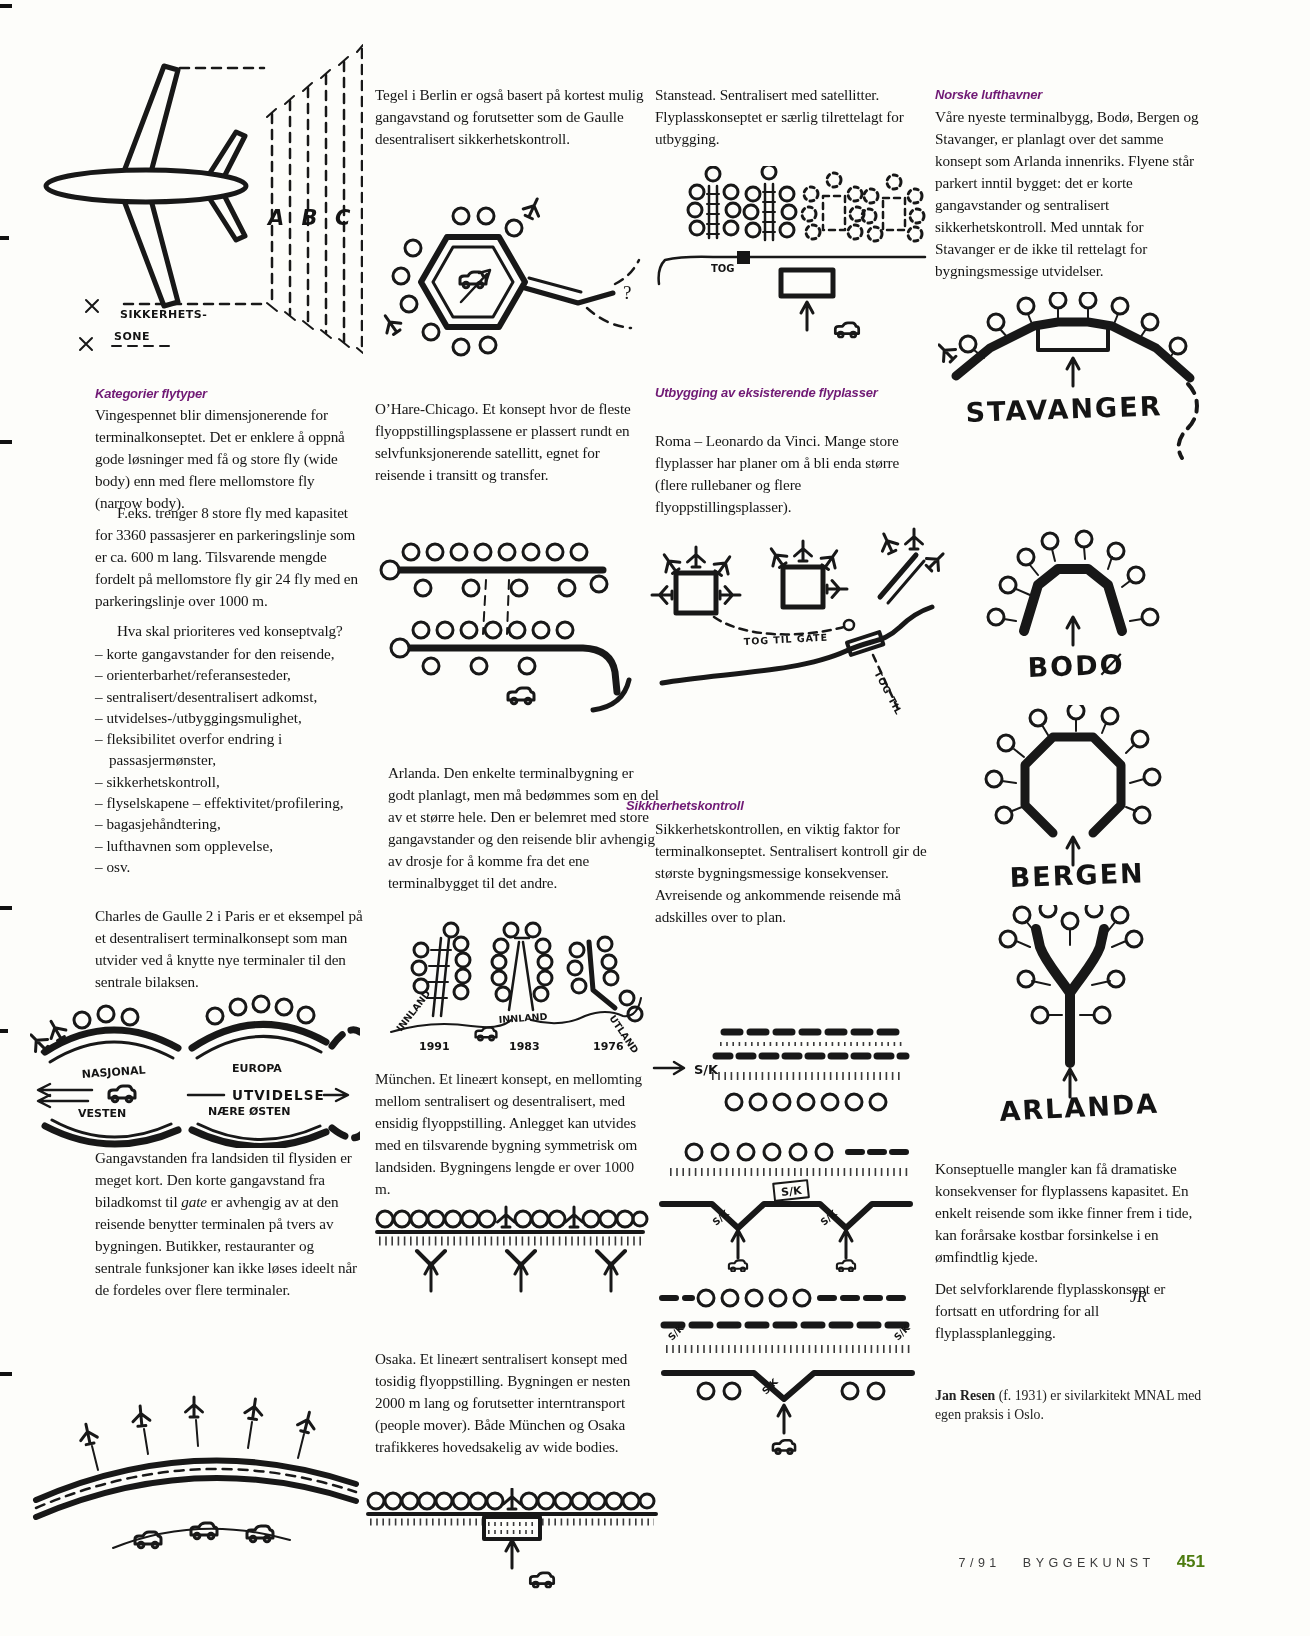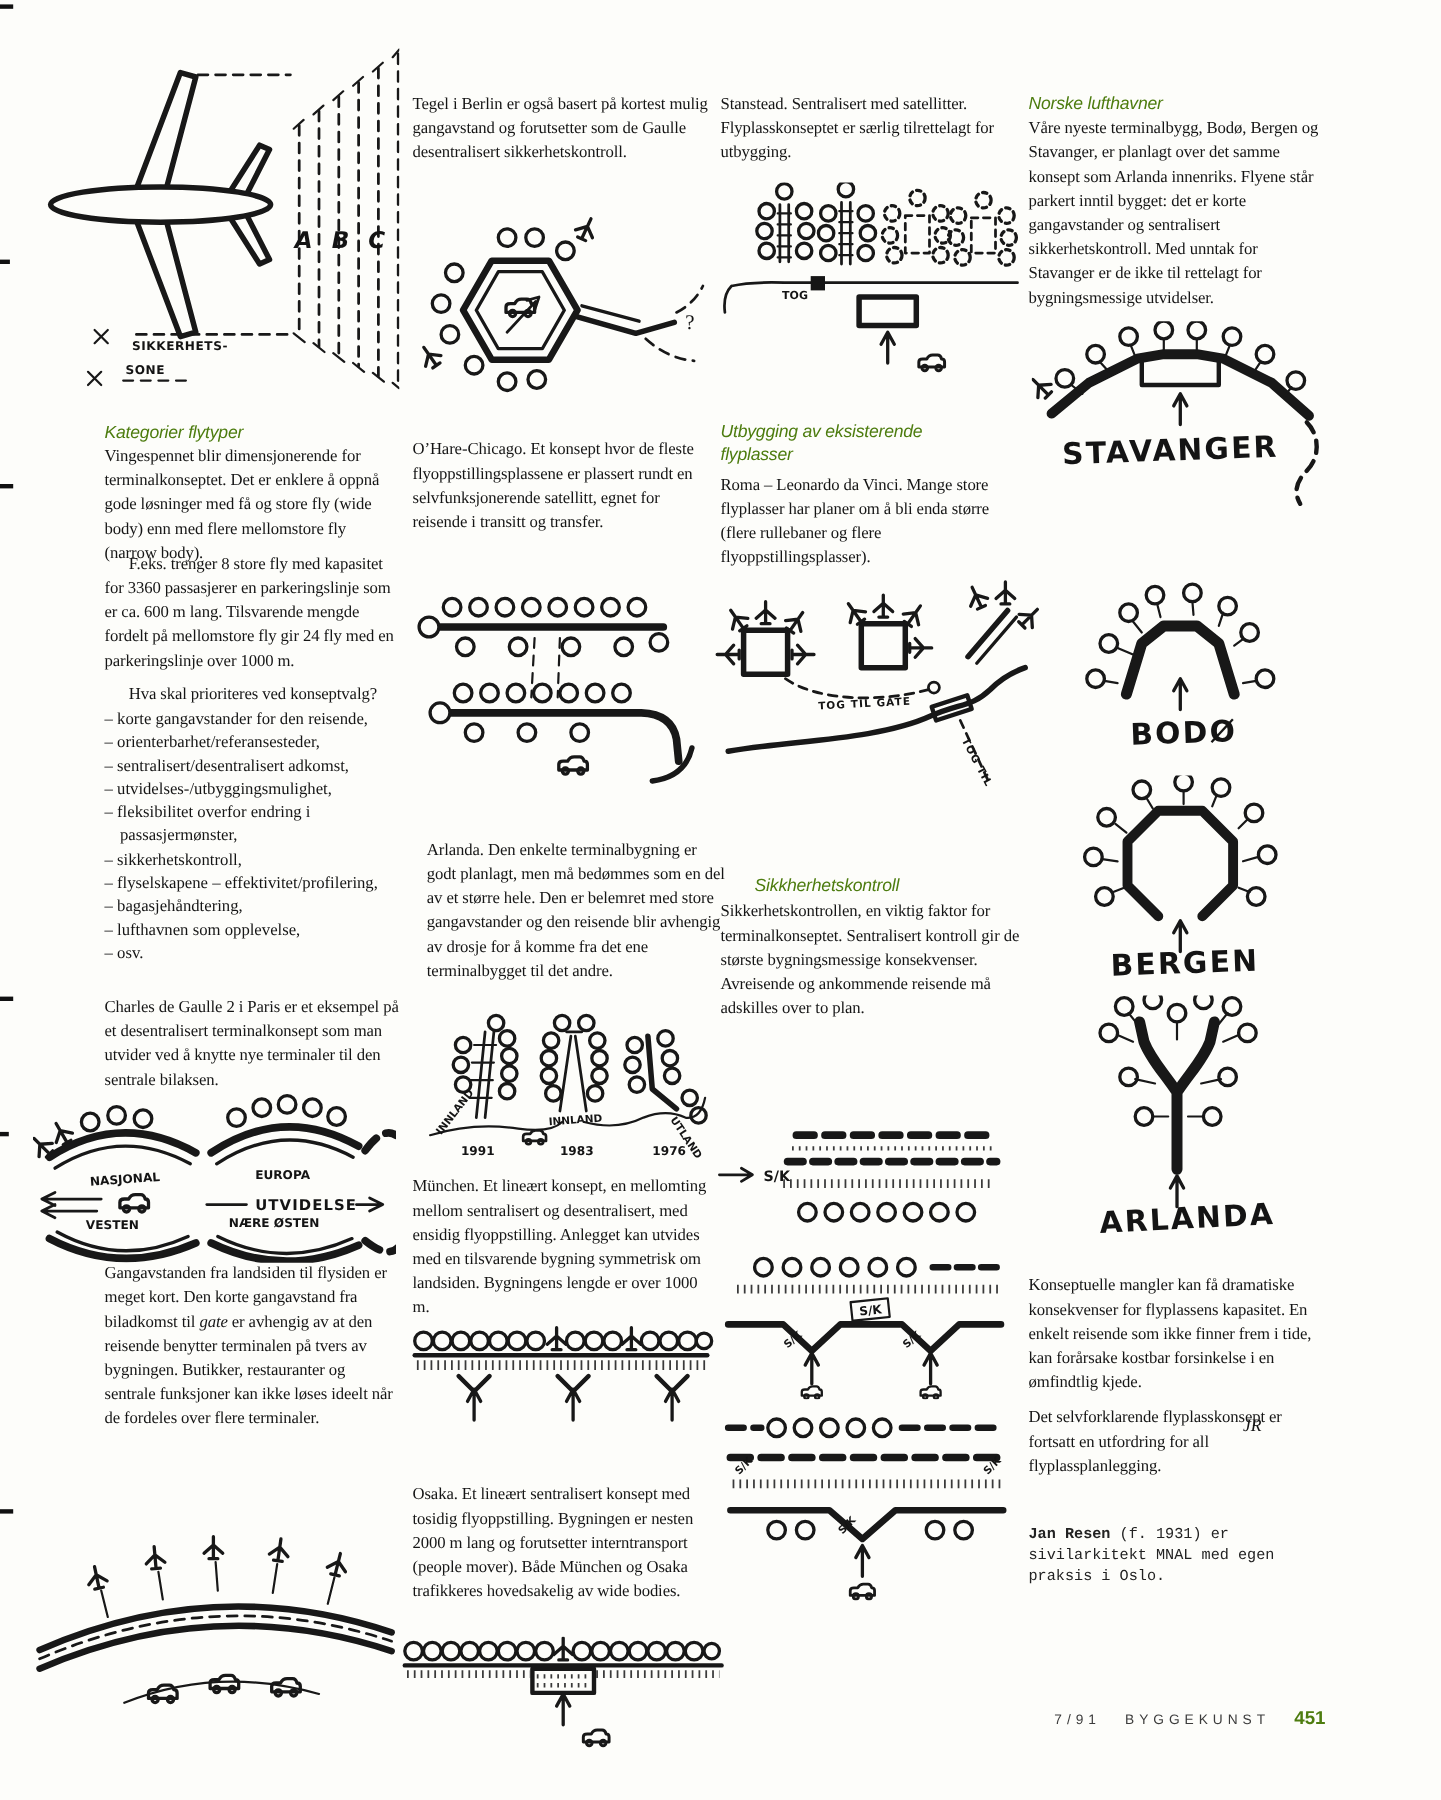--- a/index.html
+++ b/index.html
@@ -1,25 +1,25 @@
 <!DOCTYPE html>
 <html><head>
 <meta charset="utf-8">
 <style>
   html,body{margin:0;padding:0;background:#e8e8e6}
   #page{position:relative;width:1310px;height:1636px;background:#fdfdfa;overflow:hidden;
         font-family:"Liberation Serif",serif;color:#151515}
   .blk{position:absolute}
   .p{font-size:15.2px;line-height:22px;letter-spacing:-.1px;text-align:left}
   .ind{text-indent:22px}
-  .h{font-family:"Liberation Sans",sans-serif;font-weight:400;font-style:italic;
-     font-size:16px;line-height:21px;letter-spacing:-.2px;color:#4d7c0f}
+  .h{font-family:"Liberation Sans",sans-serif;font-weight:700;font-style:italic;
+     font-size:13px;line-height:21px;letter-spacing:-.2px;color:#701a75}
   .li{font-size:15.2px;line-height:21.3px;padding-left:14px;text-indent:-14px}
   .sig{font-style:italic;font-size:16px;text-align:left}
-  .bio{font-family:Liberation Mono, monospace;font-size:13.8px;line-height:19px;color:#222}
+  .bio{font-family:Liberation Serif, serif;font-size:13.8px;line-height:19px;color:#222}
   .bio b{font-weight:700}
   .footer{display:flex;align-items:baseline;justify-content:flex-end;gap:22px}
   .fmag{font-family:Liberation Sans, sans-serif;font-size:12.5px;letter-spacing:4.5px;color:#3c3c3c}
   .fpage{font-family:"Liberation Sans",sans-serif;font-size:17px;font-weight:700;color:#4d7c0f}
   .mark{position:absolute;left:0;background:#111;height:4px}
   
   .ink{stroke:#181818;fill:none;stroke-width:3;stroke-linecap:round;stroke-linejoin:round}
   .w2{stroke-width:2}.w25{stroke-width:2.5}.w4{stroke-width:4}.w5{stroke-width:5}
   .w6{stroke-width:6}.w7{stroke-width:7}.w9{stroke-width:9}.w10{stroke-width:10}
   .dsh{stroke-dasharray:9 7}.dshb{stroke-dasharray:15 10}
@@ -385,21 +385,21 @@
     <use href="#plane" transform="translate(288,46) rotate(45)"></use>
     <path class="ink w25" d="M66,102 C95,122 150,124 196,112" stroke-dasharray="8 6"></path>
     <circle class="ink w25 fw" cx="201" cy="110" r="5"></circle>
     <text class="hand" style="font-size:9.5px;letter-spacing:1px" x="96" y="130" transform="rotate(-3 96 130)">TOG TIL GATE</text>
     <path class="ink w5" d="M14,168 C70,158 150,158 198,136 C225,124 235,128 252,112 C262,102 272,96 284,92"></path>
     <rect class="ink w4" x="200" y="122" width="34" height="13" transform="rotate(-18 217 128)"></rect>
     <path class="ink w25" d="M225,140 L250,194" stroke-dasharray="7 6"></path>
     <text class="hand" style="font-size:9.5px;letter-spacing:1px" x="226" y="158" transform="rotate(62 226 158)">TOG TIL ROMA</text>
   </svg>
 
-  <div class="blk h" style="left:686px;top:795px;width:270px">Sikkherhetskontroll</div>
+  <div class="blk h" style="left:626px;top:795px;width:270px">Sikkherhetskontroll</div>
   <div class="blk p" style="left:655px;top:818px;width:272px">Sikkerhetskontrollen, en viktig faktor for terminalkonseptet. Sentralisert kontroll gir de største bygningsmessige konsekvenser. Avreisende og ankommende reisende må adskilles over to plan.</div>
 
   <svg class="blk" style="left:650px;top:1018px" width="275" height="102" viewBox="0 0 275 102">
     <path class="ink w25" d="M4,50 L32,50 M24,44 L34,50 L24,56"></path>
     <text class="hand" style="font-size:13px" x="44" y="56">S/K</text>
     <path class="ink w7" d="M74,14 L250,14" stroke-dasharray="16 10"></path>
     <path class="dot" stroke-width="4" fill="none" d="M70,26 L252,26"></path>
     <path class="ink w7" d="M66,38 L256,38" stroke-dasharray="14 9"></path>
     <path class="dot" stroke-width="8" fill="none" d="M62,58 L254,58"></path>
     <use href="#gate" x="84" y="84"></use>

